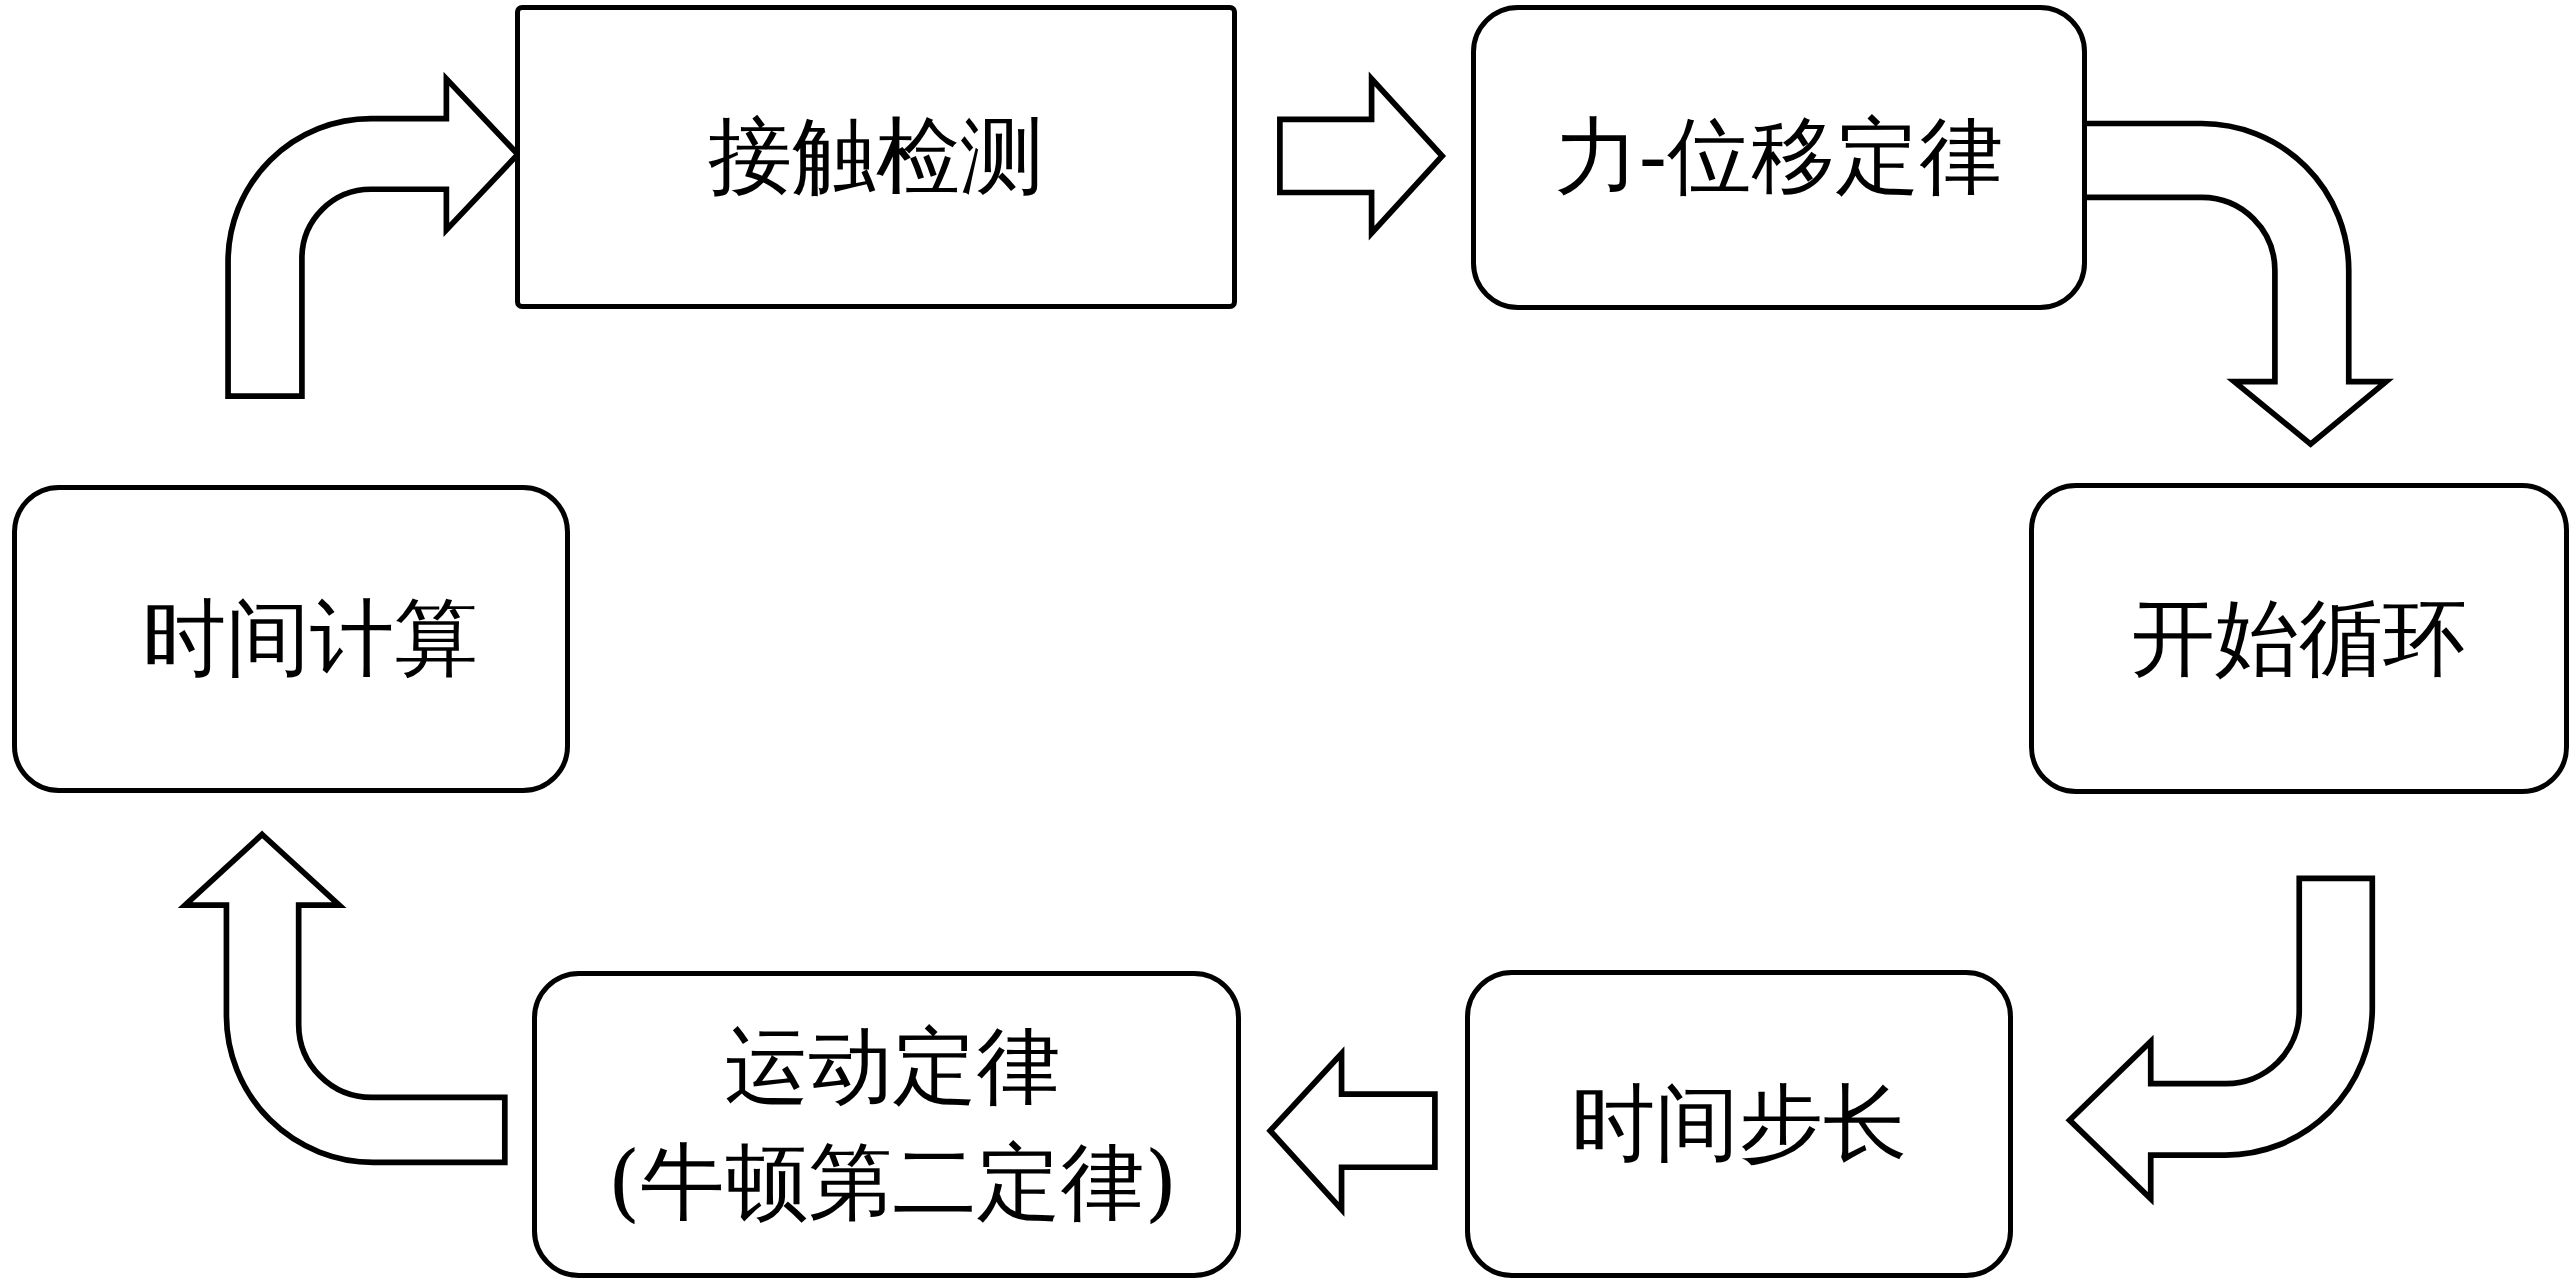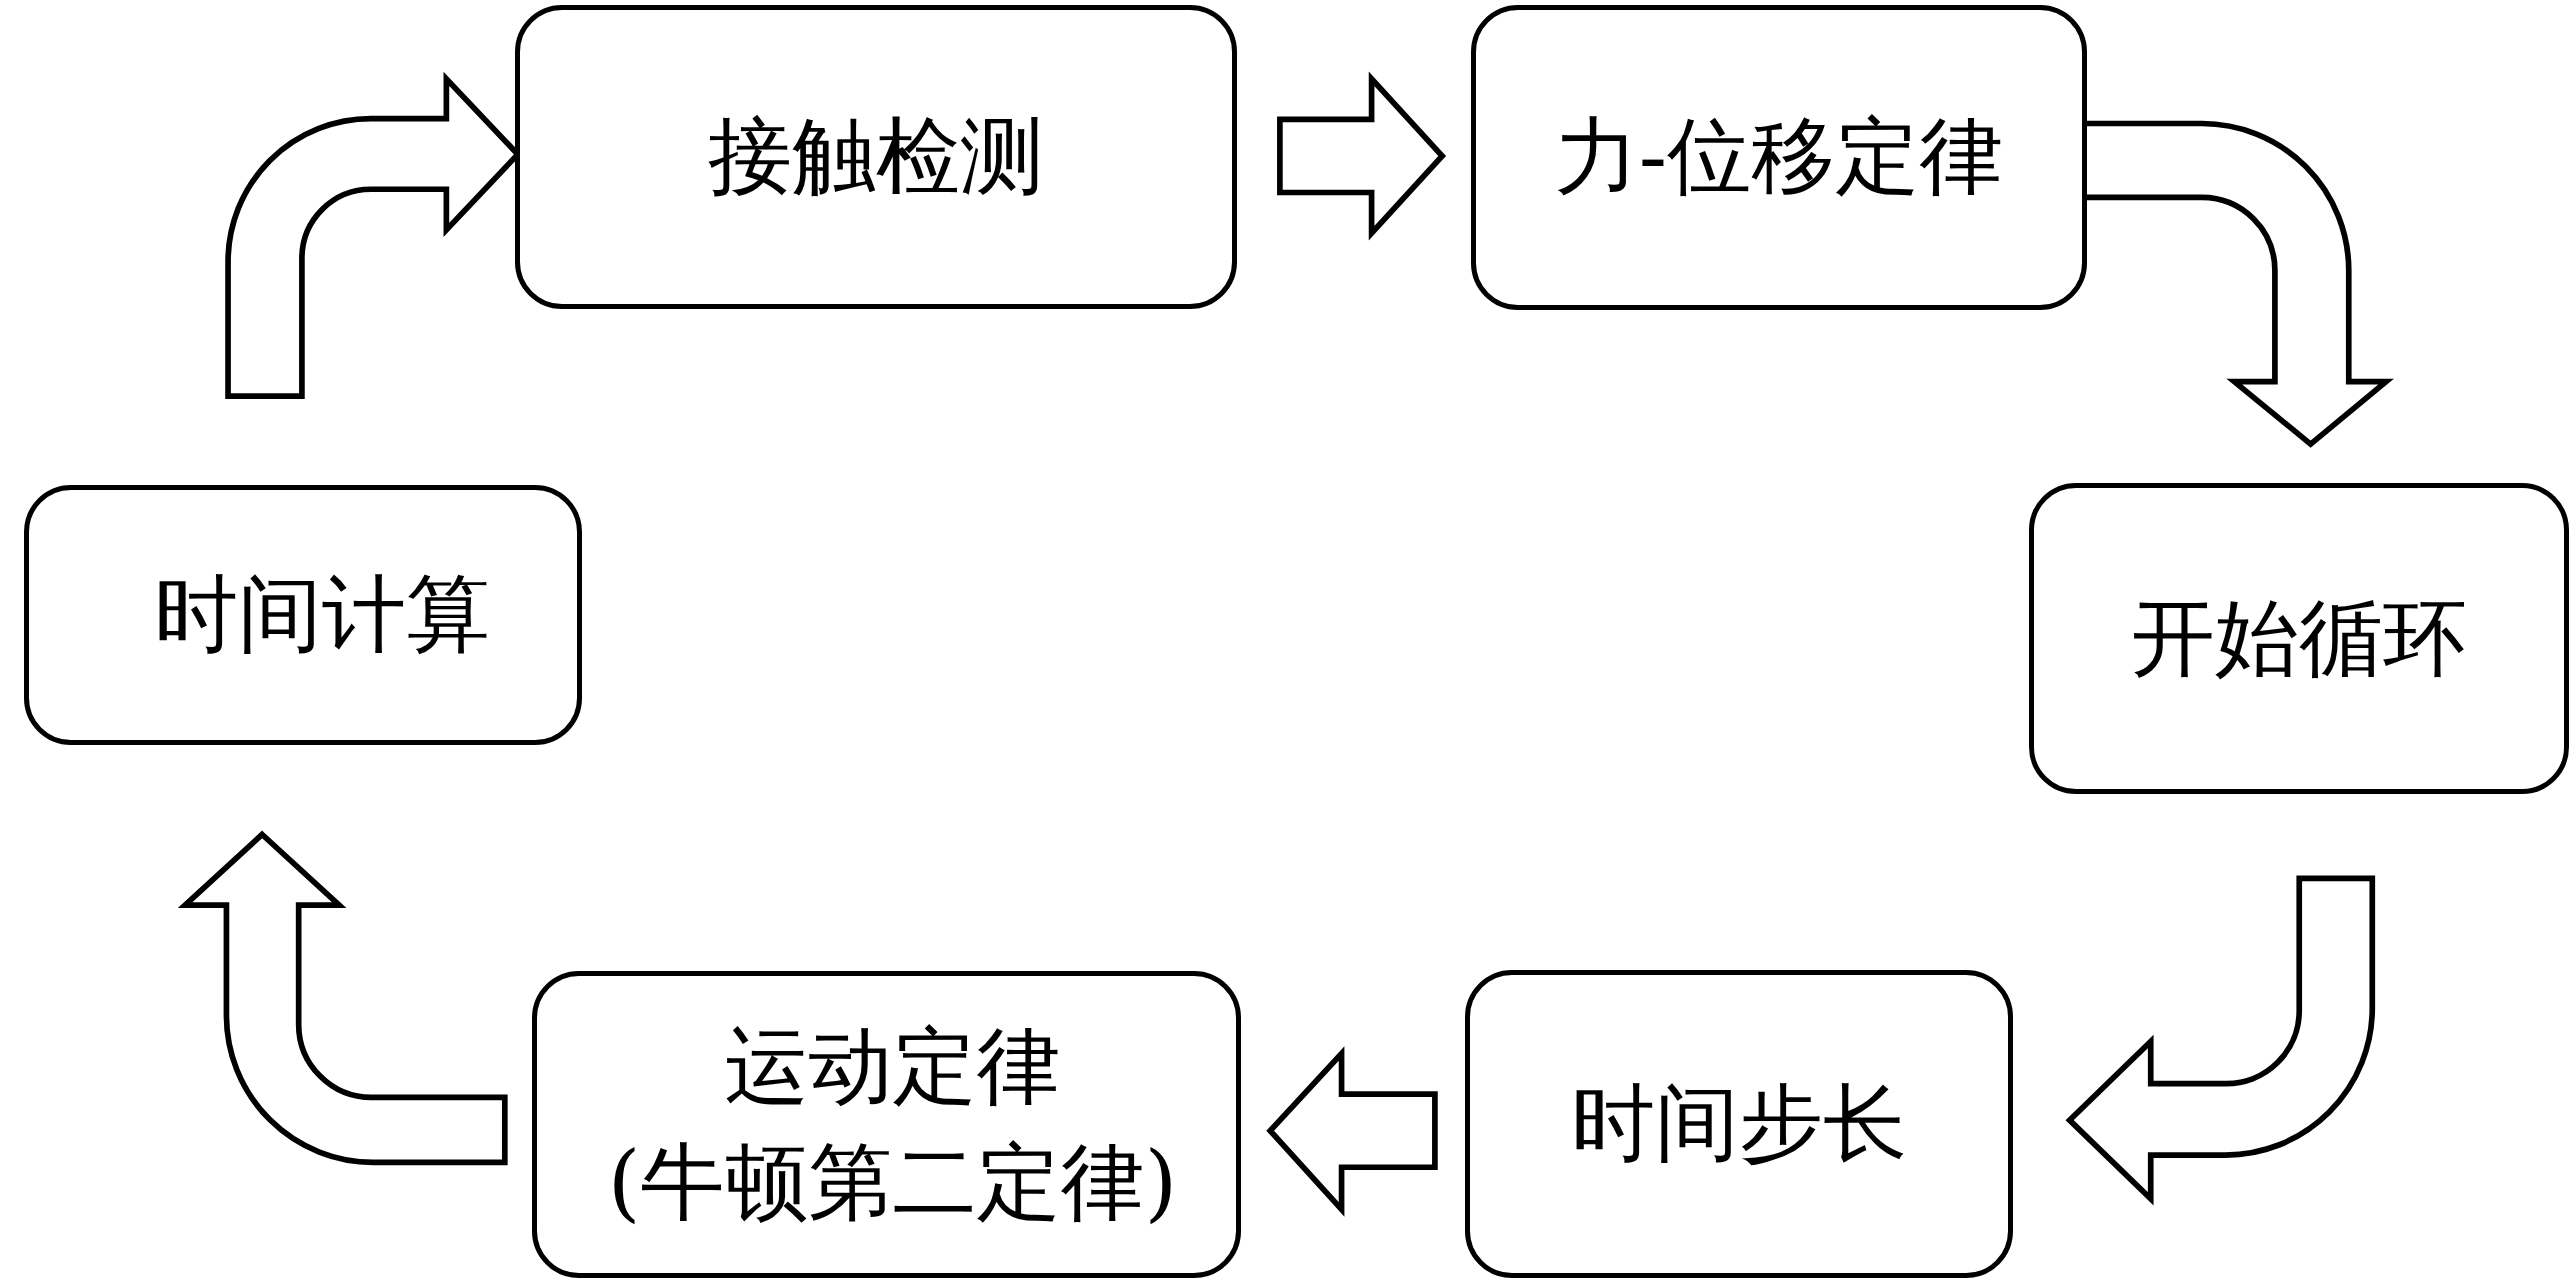--- a/index.html
+++ b/index.html
@@ -53,21 +53,21 @@
 
   <svg class="arrow-layer" viewBox="0 0 3174 1578">
     <path d="M281 488 L281 322 A176 176 0 0 1 457 146 L550 146 L550 97 L638 190 L550 283 L550 233 L457 233 A85 85 0 0 0 372 318 L372 488 Z" stroke="#000000"></path>
     <path d="M1577 147 L1690 147 L1690 97 L1777 192 L1690 287 L1690 237 L1577 237 Z" stroke="#000000"></path>
     <path d="M2550 152 L2713 152 A181 181 0 0 1 2894 333 L2894 470 L2940 470 L2847 547 L2753 470 L2803 470 L2803 333 A90 90 0 0 0 2713 243 L2550 243 Z" stroke="#000000"></path>
     <path d="M2833 1082 L2923 1082 L2923 1242 A181 181 0 0 1 2742 1423 L2650 1423 L2650 1477 L2550 1380 L2650 1283 L2650 1335 L2742 1335 A90 90 0 0 0 2833 1245 Z" stroke="#000000"></path>
     <path d="M1768 1348 L1653 1348 L1653 1298 L1565 1393 L1653 1490 L1653 1438 L1768 1438 Z" stroke="#000000"></path>
     <path d="M323 1028 L418 1115 L368 1115 L368 1262 A90 90 0 0 0 458 1352 L622 1352 L622 1432 L460 1432 A181 181 0 0 1 279 1251 L279 1115 L228 1115 Z" stroke="#000000"></path>
   </svg>
 
-  <div class="node" style="left:515px; top:4.9px; width:722px; height:304px;">
+  <div class="node" style="left:515px; top:4.9px; width:722px; height:304px;border-radius:7px;">
     <span class="label">接触检测</span>
   </div>
 
   <div class="node" style="left:1471px; top:4.9px; width:616px; height:305px;">
     <span class="label">力-位移定律</span>
   </div>
 
   <div class="node" style="left:2029px; top:483px; width:540px; height:311px;text-align:right;">
     <span class="label">开始循环</span>
   </div>
@@ -78,18 +78,18 @@
     </span>
   </div>
 
   <div class="node" style="left:532px; top:971px; width:709px; height:307px;padding-left:12px;">
     <span class="label">
       <span class="line">运动定律</span>
       <span class="line">(牛顿第二定律)</span>
     </span>
   </div>
 
-  <div class="node" style="left:24px; top:485px; width:558px; height:260px;padding-left:38px;">
+  <div class="node" style="left:12px; top:485px; width:558px; height:308px;padding-left:38px;">
     <span class="label">时间计算</span>
   </div>
 
 </div>
 
 
 </body></html>

